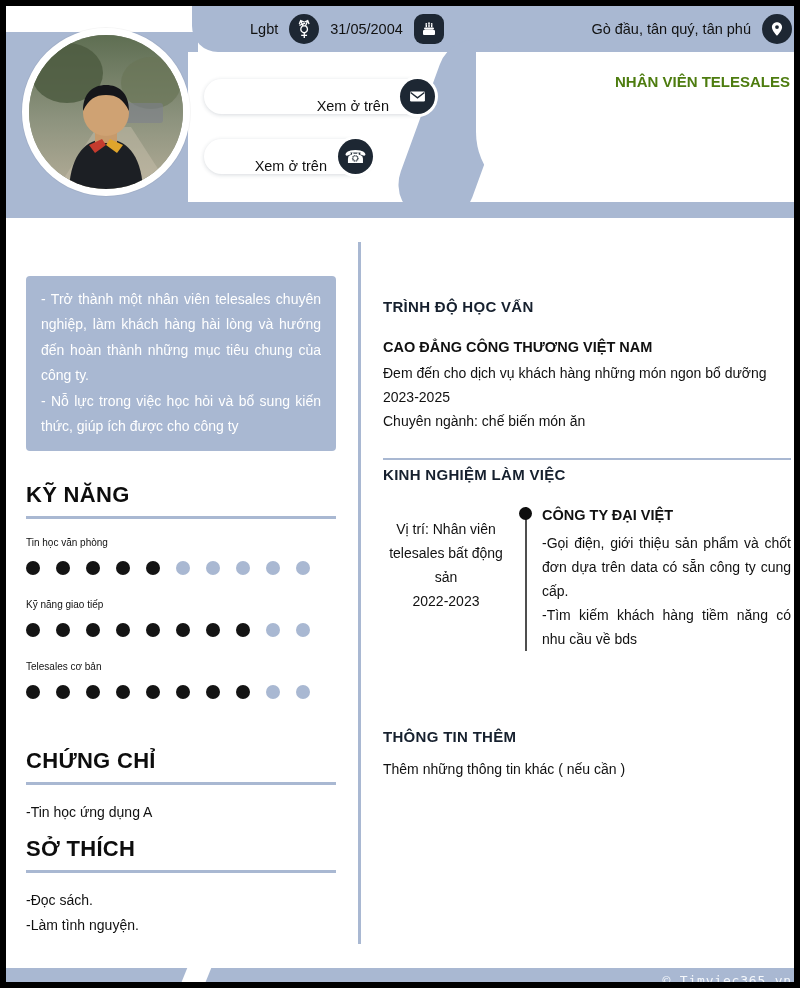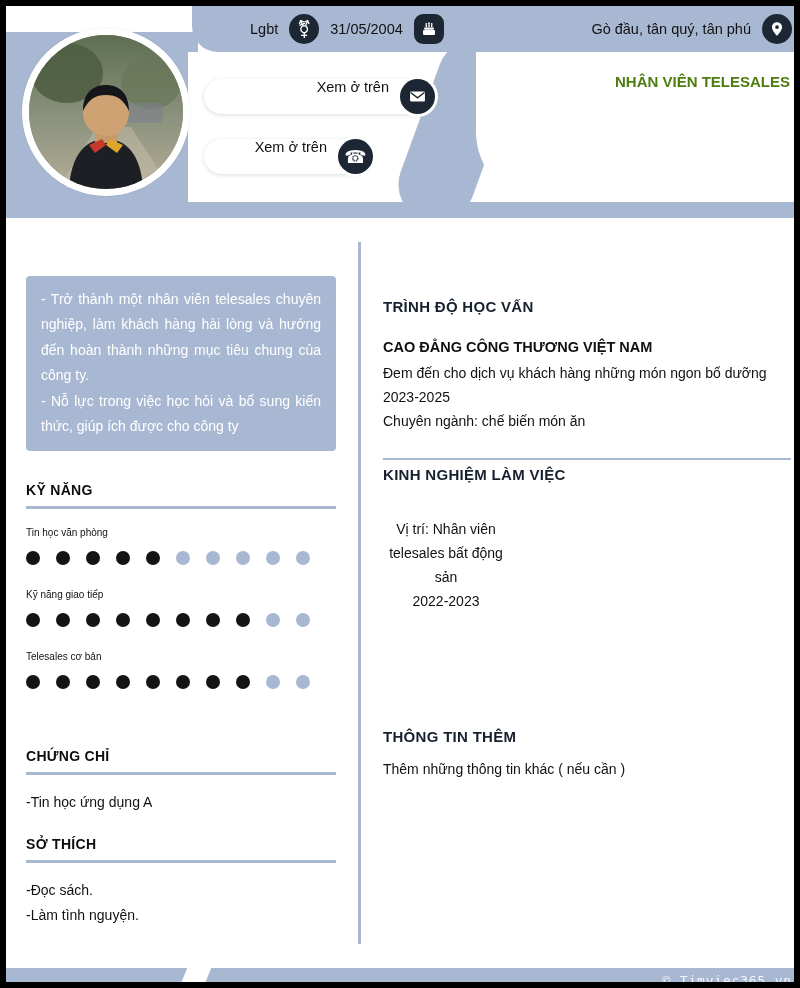--- a/index.html
+++ b/index.html
@@ -22,21 +22,21 @@
   .name-panel{position:absolute;left:470px;top:46px;width:330px;height:150px;background:#fff;border-radius:0 0 0 70px;z-index:4;}
   .bottom-strip{position:absolute;left:0;top:196px;width:800px;height:16px;background:var(--accent,#a9b8d2);z-index:5;}
   .badge{
     width:30px;height:30px;border-radius:50%;background:var(--badge,#1d2733);color:#fff;
     display:flex;align-items:center;justify-content:center;flex:0 0 auto;font-size:17px;line-height:1;
   }
   .badge.square{border-radius:9px;}
   .spacer{flex:1;}
   .pill{
     position:absolute;height:35px;background:#fff;border-radius:18px;z-index:6;
-    display:flex;align-items:flex-start;justify-content:flex-end;
+    display:flex;align-items:flex-end;justify-content:flex-end;
     box-shadow:0 1px 4px rgba(40,55,80,.18);
   }
   .pill .pill-label{font-size:14.5px;font-weight:500;margin-right:11px;}
   .pill .badge{width:35px;height:35px;margin-right:-1px;box-shadow:0 0 0 3px #fff;font-size:18px;}
   .pill-email{left:198px;top:73px;width:230px;}
   .pill-phone{left:198px;top:133px;width:168px;}
   .photo{
     position:absolute;left:16px;top:22px;width:154px;height:154px;border-radius:50%;
     border:7px solid #fff;overflow:hidden;z-index:7;background:#8d937e;box-shadow:0 0 0 1px rgba(0,0,0,.04);
   }
@@ -45,21 +45,21 @@
   .job-title{margin-top:9px;font-size:15px;font-weight:700;color:#4d7c0f;}
   
   .objective-box{
     position:absolute;left:20px;top:270px;width:310px;box-sizing:border-box;
     background:var(--accent,#a9b8d2);color:#fff;border-radius:4px;
     padding:11px 15px;font-size:14px;line-height:1.82;text-align:justify;
   }
   .objective-box p{margin:0;}
   .section{position:absolute;}
   .sec-heading{
-    font-size:14px;font-weight:800;letter-spacing:.3px;color:#0d0d0d;
+    font-size:22px;font-weight:800;letter-spacing:.3px;color:#0d0d0d;
     padding-bottom:8px;border-bottom:3px solid var(--accent,#a9b8d2);margin:0;
   }
   .sec-heading.no-line{border-bottom:none;padding-bottom:0;font-size:15px;color:#16202e;}
   .skill-label{font-size:10px;margin-top:18px;}
   .dots{display:flex;gap:16px;margin-top:13px;}
   .dot{width:14px;height:14px;border-radius:50%;background:var(--dot-empty,#a9b8d2);}
   .dot.filled{background:#141414;}
   .plain-item{font-size:14px;line-height:1.8;margin:0;}
   .items-block{margin-top:15px;}
   .col-divider{position:absolute;left:352px;top:236px;width:3px;height:702px;background:var(--accent,#a9b8d2);}
@@ -242,20 +242,26 @@
 
   <div class="rule"></div>
 
   <div class="section" style="left:377px;top:460px;width:408px;">
     <h2 class="sec-heading no-line">KINH NGHIỆM LÀM VIỆC</h2>
     <div class="exp-row">
       <div class="exp-left">
         <div>Vị trí: Nhân viên telesales bất động sản</div>
         <div>2022-2023</div>
       </div>
+      <div class="exp-right">
+        <span class="exp-dot"></span>
+        <div class="company">CÔNG TY ĐẠI VIỆT</div>
+        <p class="exp-detail">-Gọi điện, giới thiệu sản phẩm và chốt đơn dựa trên data có sẵn công ty cung cấp.</p>
+        <p class="exp-detail">-Tìm kiếm khách hàng tiềm năng có nhu cầu về bds</p>
+      </div>
     </div>
   </div>
 
   <div class="section" style="left:377px;top:722px;width:408px;">
     <h2 class="sec-heading no-line">THÔNG TIN THÊM</h2>
     <div class="additional-text">Thêm những thông tin khác ( nếu cần )</div>
   </div>
 
   <div class="footer">
     <div class="footer-notch"></div>

